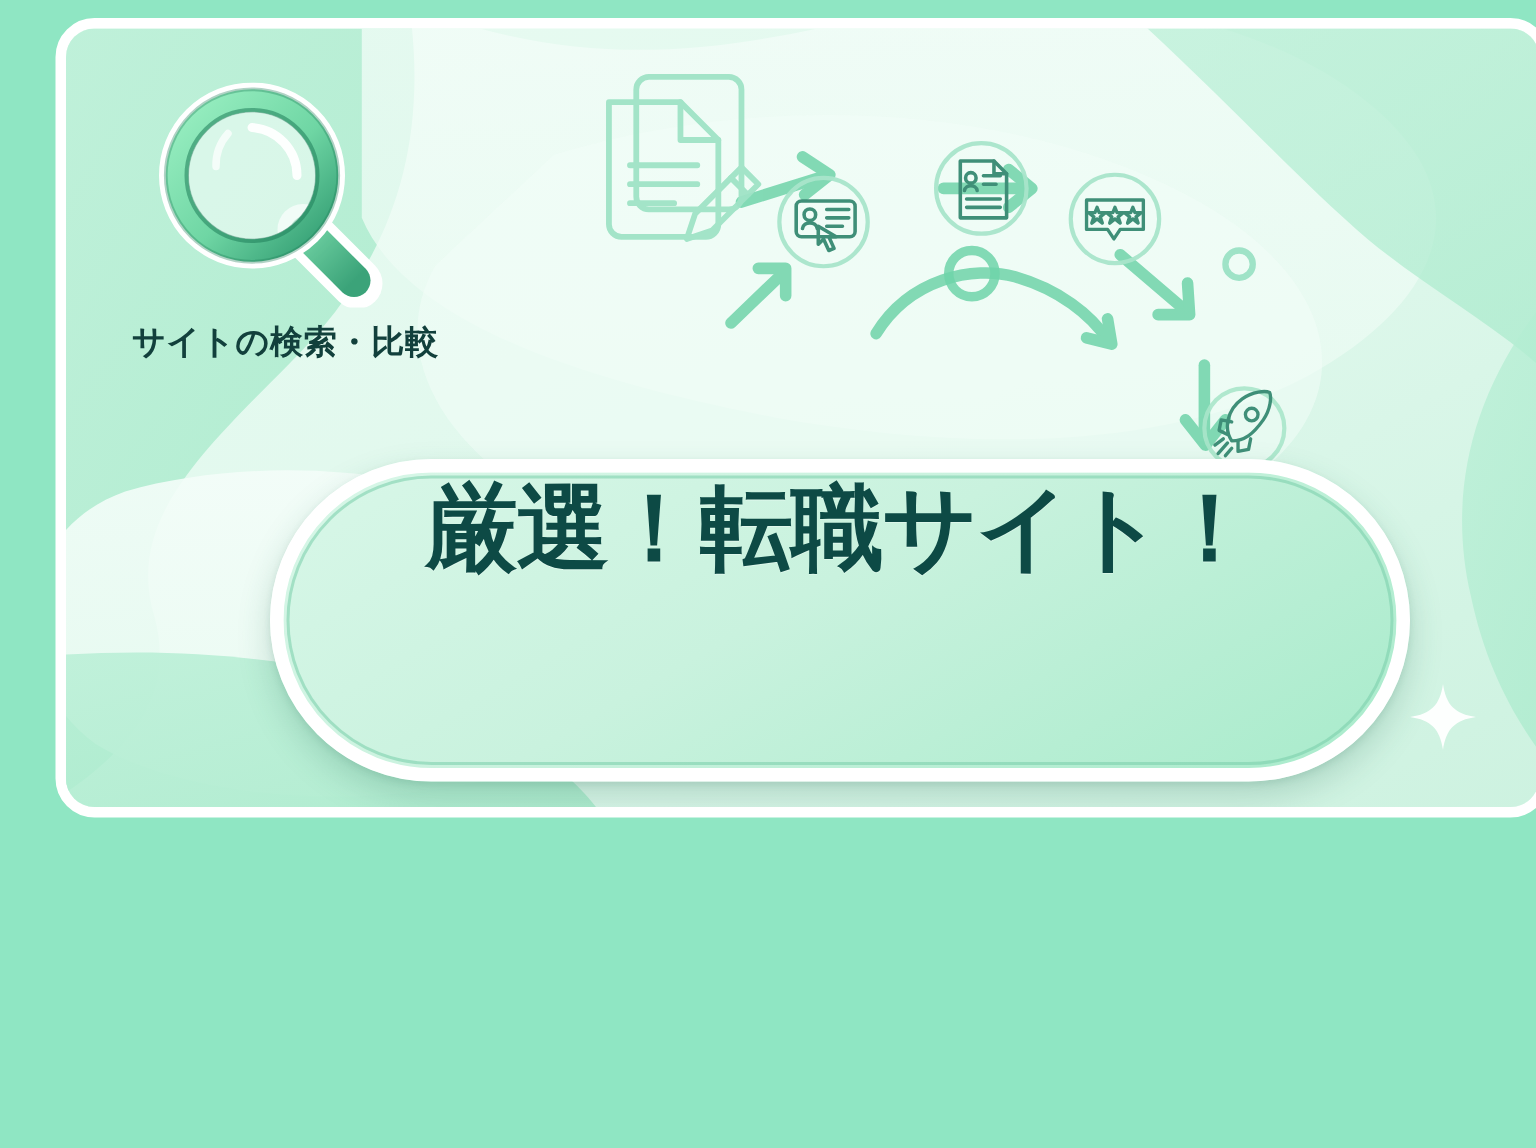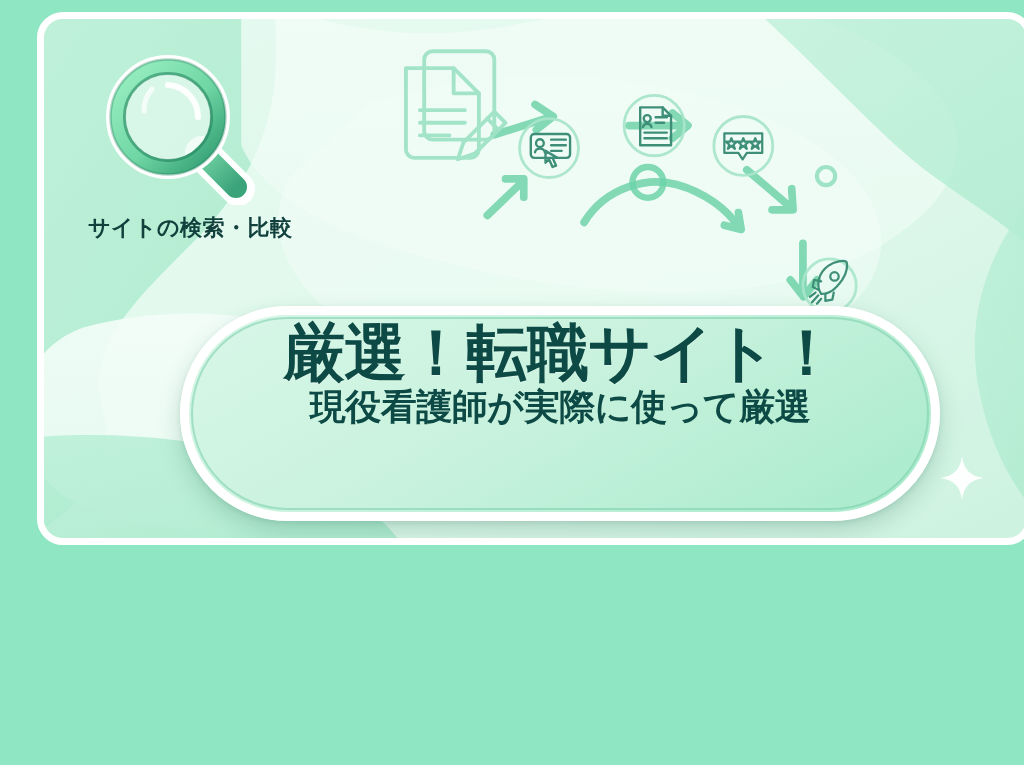--- a/index.html
+++ b/index.html
@@ -321,21 +321,20 @@
         <circle cx="62" cy="62" r="42" fill="#e9fbf2" opacity="0.65"></circle>
 
         <path d="M 62 30 A 32 32 0 0 1 92 62" fill="none" stroke="#ffffff" stroke-width="6" stroke-linecap="round" opacity="0.95"></path>
         <path d="M 46 34 A 32 32 0 0 0 38 56" fill="none" stroke="#ffffff" stroke-width="5" stroke-linecap="round" opacity="0.7"></path>
       </svg>
       <div id="search-label">サイトの検索・比較</div>
     </div>
 
     <div id="hero-pill">
       <div id="hero-title">厳選！転職サイト！</div>
-      <div id="hero-subtitle">現役看護師が実際に使って厳選</div>
     </div>
 
     <svg id="sparkle" viewBox="0 0 44 44">
       <path d="M 22 0 C 24 14 30 20 44 22 C 30 24 24 30 22 44 C 20 30 14 24 0 22 C 14 20 20 14 22 0 Z" fill="#ffffff" opacity="0.95"></path>
     </svg>
 
   </div>
 </div>
 
 </body></html>

